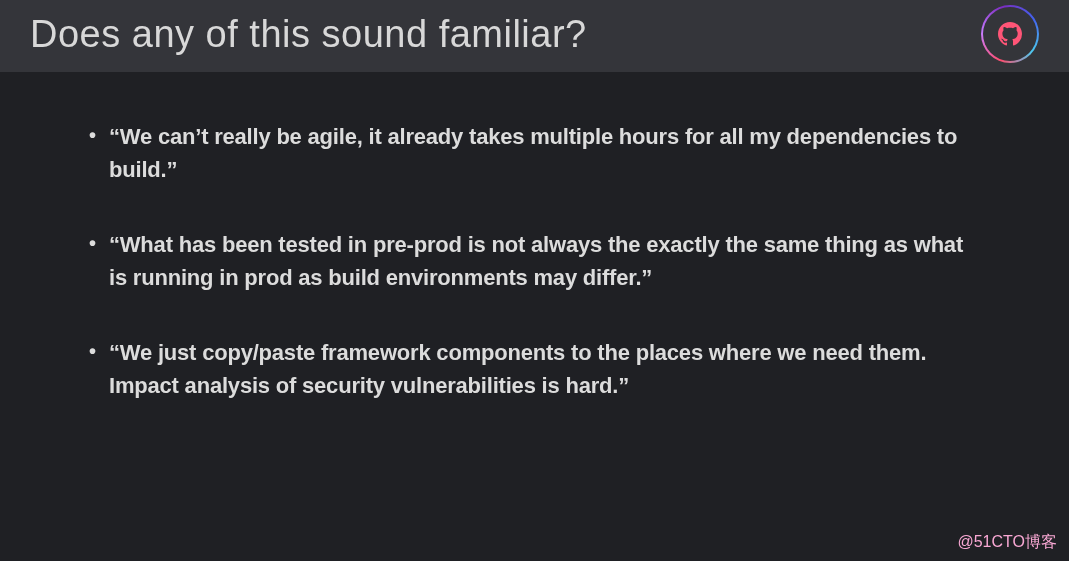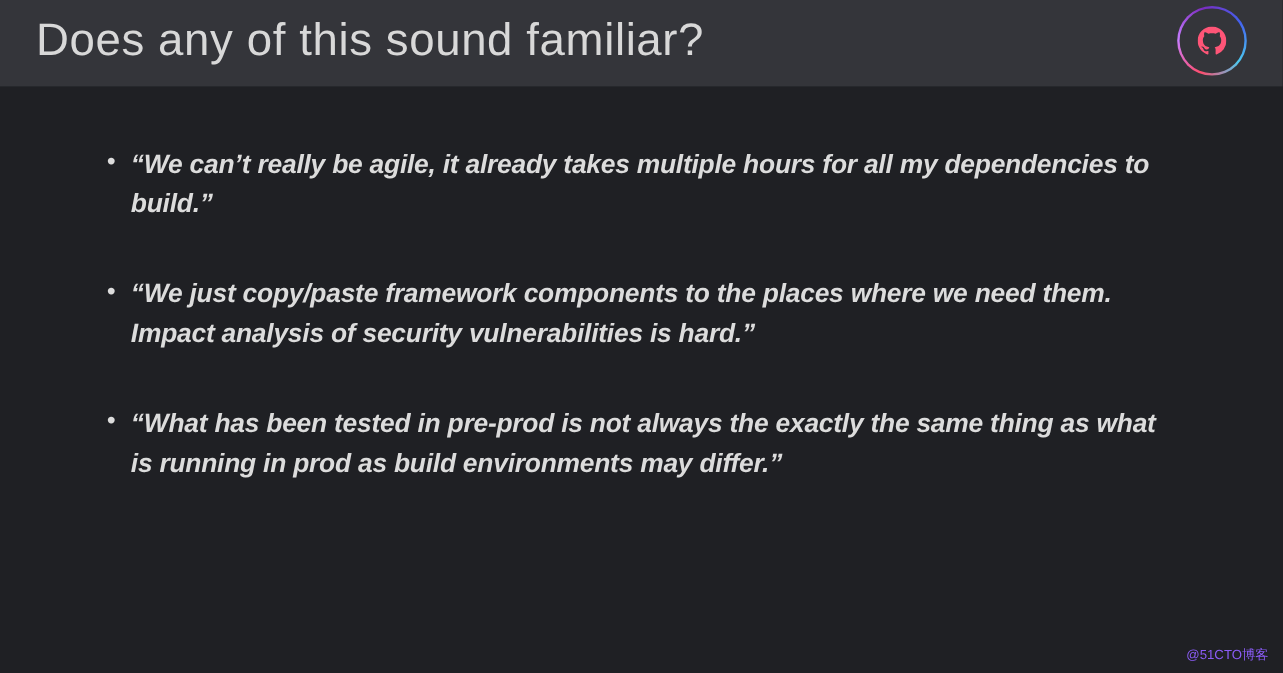--- a/index.html
+++ b/index.html
@@ -63,52 +63,51 @@
     }
     .bullet-item {
       position: relative;
       padding-left: 24px;
       margin-bottom: 42px;
       font-size: 22px;
       font-weight: 600;
       line-height: 1.5;
       color: #dcdcdc;
       letter-spacing: -0.2px;
-      font-style: italic;
     }
     .bullet-item::before {
       content: "•";
       position: absolute;
       left: 4px;
       top: 0;
       font-size: 20px;
     }
     .watermark {
       position: absolute;
       bottom: 8px;
       right: 12px;
-      font-size: 11px;
-      color: #8b5cf6;
+      font-size: 16px;
+      color: #f9a8d4;
     }
   </style>
 </head>
 <body>
 
 <div class="header">
   <h1 class="title">Does any of this sound familiar?</h1>
   <div class="logo-ring">
     <div class="logo-inner">
       <svg class="github-icon" viewBox="0 0 16 16">
         <path d="M8 0C3.58 0 0 3.58 0 8c0 3.54 2.29 6.53 5.47 7.59.4.07.55-.17.55-.38 0-.19-.01-.82-.01-1.49-2.01.37-2.53-.49-2.69-.94-.09-.23-.48-.94-.82-1.13-.28-.15-.68-.52-.01-.53.63-.01 1.08.58 1.23.82.72 1.21 1.87.87 2.33.66.07-.52.28-.87.51-1.07-1.78-.2-3.64-.89-3.64-3.95 0-.87.31-1.59.82-2.15-.08-.2-.36-1.02.08-2.12 0 0 .67-.21 2.2.82.64-.18 1.32-.27 2-.27.68 0 1.36.09 2 .27 1.53-1.04 2.2-.82 2.2-.82.44 1.1.16 1.92.08 2.12.51.56.82 1.27.82 2.15 0 3.07-1.87 3.75-3.65 3.95.29.25.54.73.54 1.48 0 1.07-.01 1.93-.01 2.2 0 .21.15.46.55.38A8.013 8.013 0 0016 8c0-4.42-3.58-8-8-8z"></path>
       </svg>
     </div>
   </div>
 </div>
 
 <div class="content">
   <ul class="bullet-list">
     <li class="bullet-item">“We can’t really be agile, it already takes multiple hours for all my dependencies to build.”</li>
+    <li class="bullet-item">“What has been tested in pre-prod is not always the exactly the same thing as what is running in prod as build environments may differ.”</li>
     <li class="bullet-item">“We just copy/paste framework components to the places where we need them. Impact analysis of security vulnerabilities is hard.”</li>
-    <li class="bullet-item">“What has been tested in pre-prod is not always the exactly the same thing as what is running in prod as build environments may differ.”</li>
   </ul>
 </div>
 
 <div class="watermark">@51CTO博客</div>
 
 </body></html>

